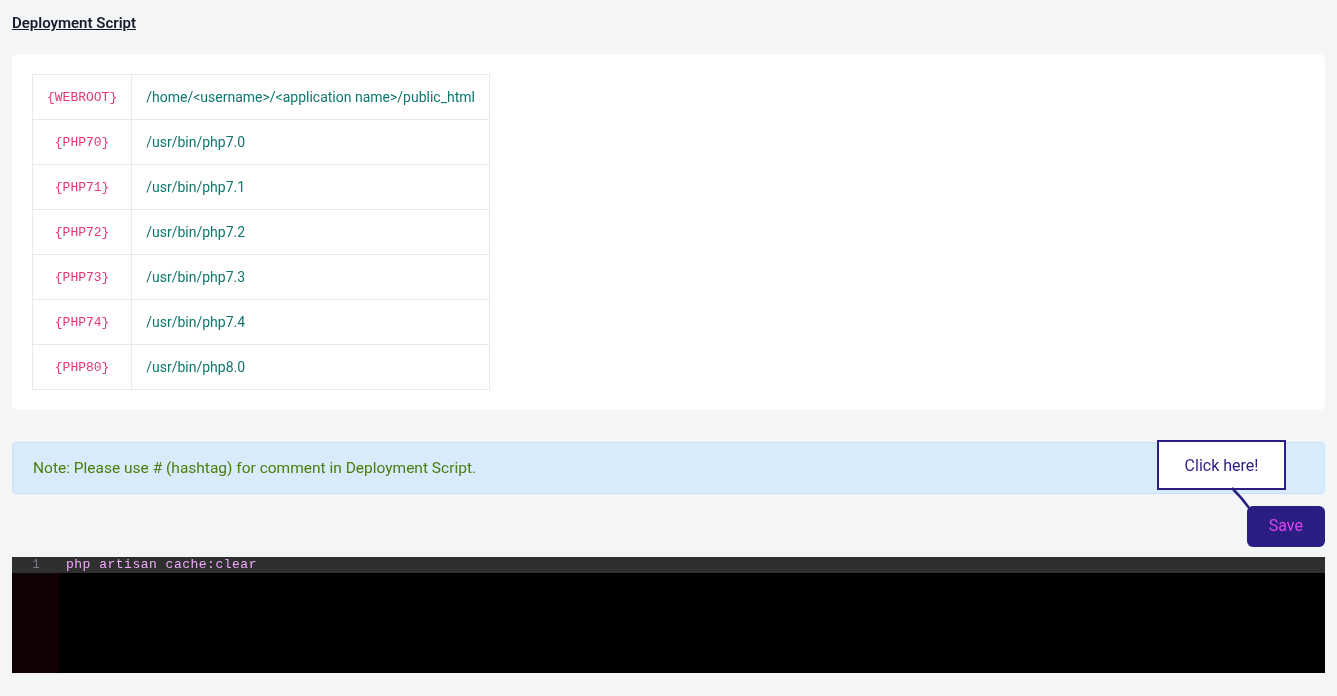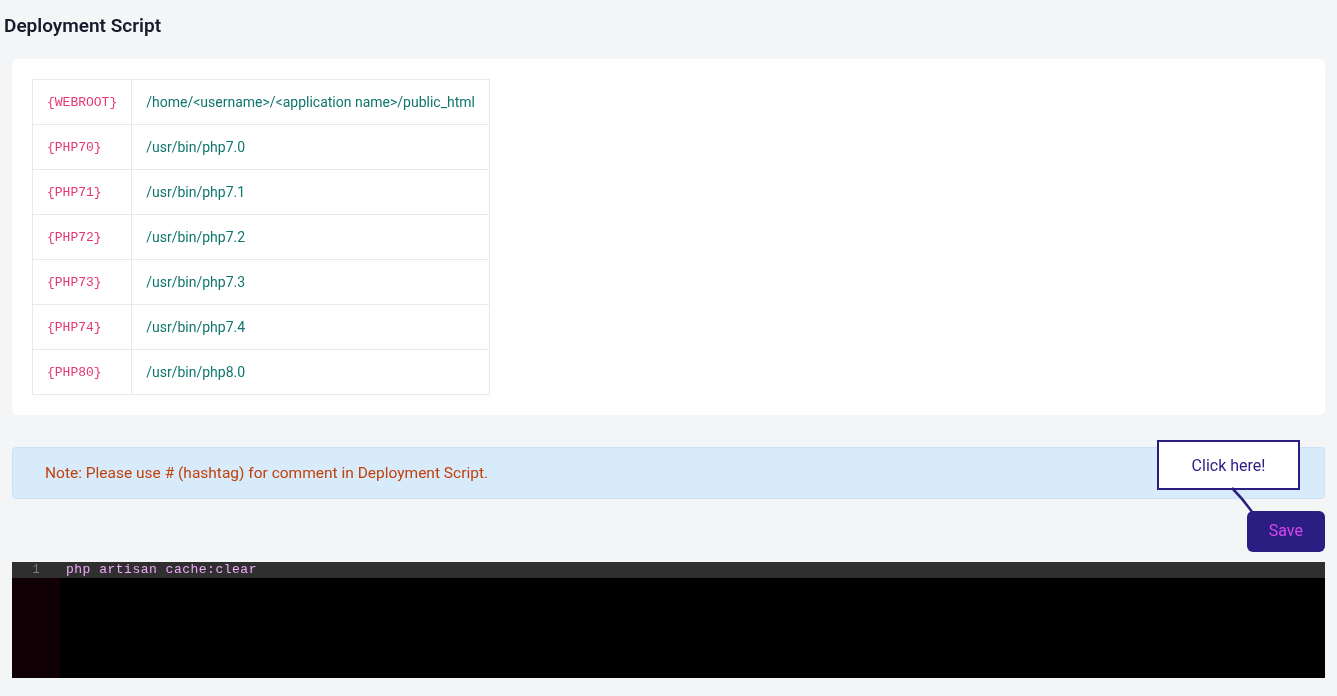--- a/index.html
+++ b/index.html
@@ -9,25 +9,26 @@
     }
     body {
       font-family: -apple-system, BlinkMacSystemFont, "Segoe UI", Roboto, "Helvetica Neue", Arial, sans-serif;
       background-color: #f3f5f7;
       width: 1337px;
       height: 696px;
       overflow: hidden;
       position: relative;
     }
     .page-title {
-      font-size: 19px;
+      font-size: 15px;
       font-weight: 600;
       color: #1a1a2e;
-      padding: 14px 4px 0;
+      padding: 14px 12px 0;
       text-transform: none;
+      text-decoration: underline;
     }
     .card {
       background: #ffffff;
       border-radius: 6px;
       margin: 22px 12px 0;
       padding: 20px;
     }
     .var-table {
       border-collapse: collapse;
       background: #ffffff;
@@ -37,27 +38,28 @@
       border: 1px solid #e6e9ee;
       padding: 14px 14px;
       color: #0f766e;
       vertical-align: middle;
     }
     .var-table td.key {
       color: #e7366e;
       font-family: "SFMono-Regular", Consolas, "Liberation Mono", Menlo, monospace;
       font-size: 13px;
       white-space: nowrap;
+      text-align: center;
     }
     .note-bar {
       background: #d8ebfb;
       border: 1px solid #c9e2fa;
-      color: #c2410c;
+      color: #4d7c0f;
       margin: 32px 12px 0;
-      padding: 16px 32px;
+      padding: 16px 20px;
       border-radius: 4px;
       font-size: 15.5px;
     }
     .save-row {
       display: flex;
       justify-content: flex-end;
       margin: 12px 12px 0;
     }
     .save-button {
       background: #2b1e82;
@@ -111,21 +113,21 @@
       flex-shrink: 0;
     }
     .editor-main {
       flex: 1;
       background: #000000;
     }
     .callout {
       position: absolute;
       top: 440px;
       left: 1157px;
-      width: 143px;
+      width: 129px;
       height: 50px;
       border: 2.5px solid #2b1e82;
       background: #ffffff;
       display: flex;
       align-items: center;
       justify-content: center;
       color: #2b1e82;
       font-size: 16px;
     }
     .arrow-svg {

